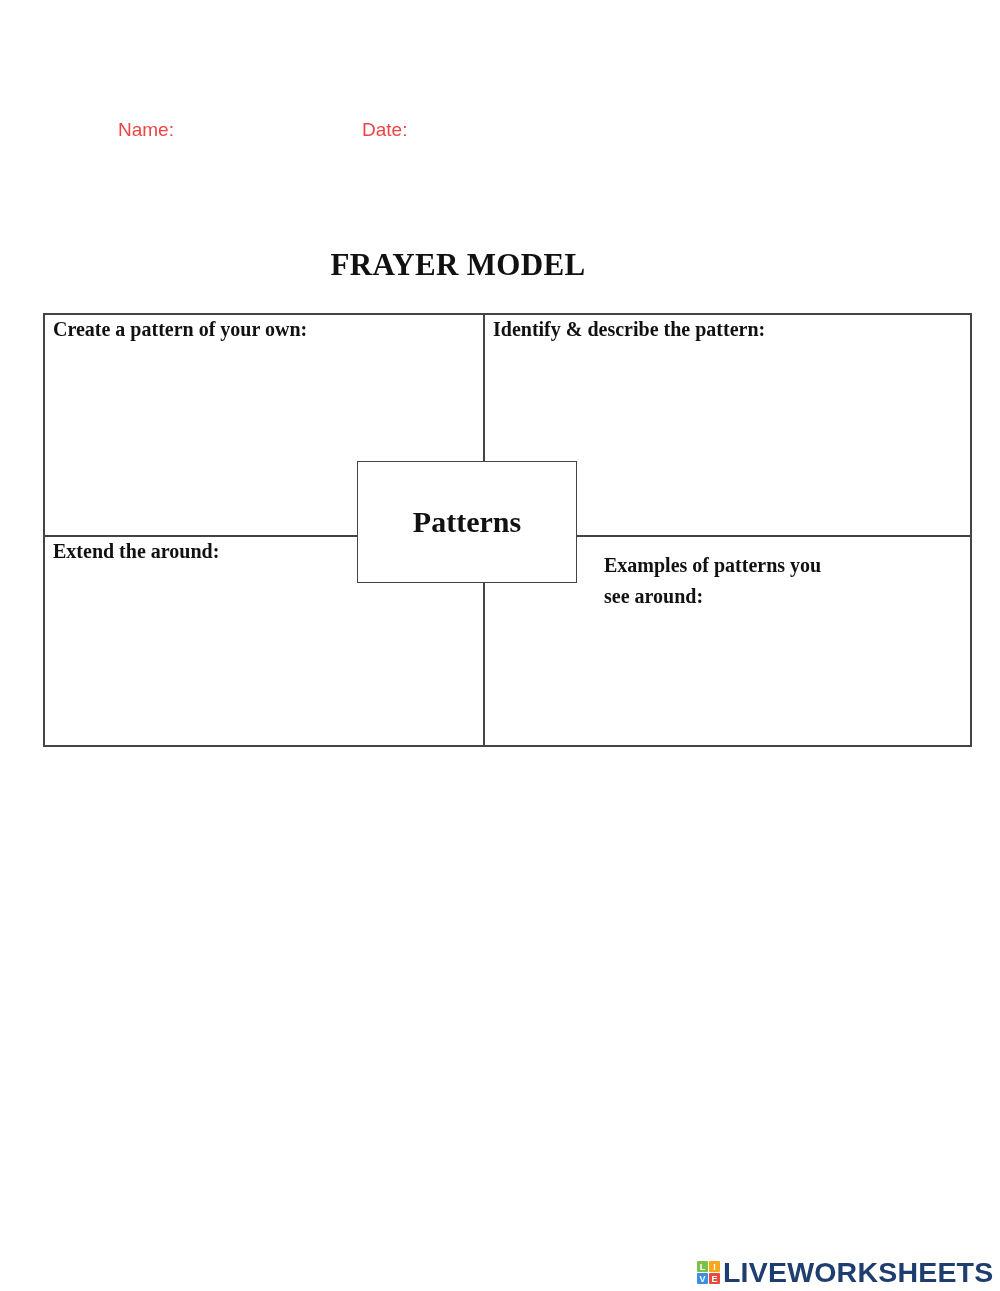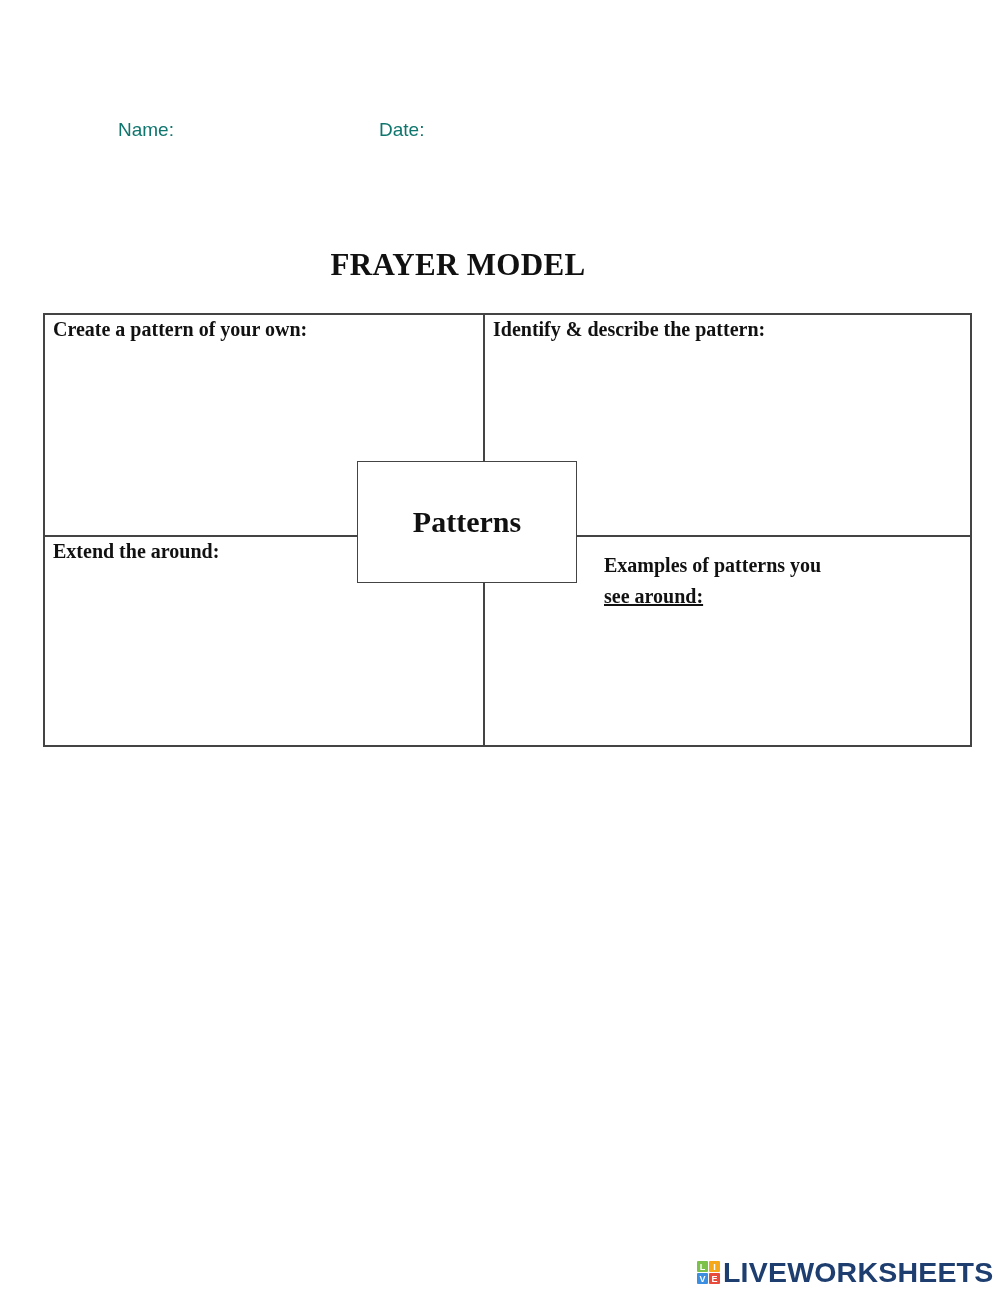--- a/index.html
+++ b/index.html
@@ -1,50 +1,50 @@
 <!DOCTYPE html>
 <html><head>
 <meta charset="utf-8">
 <style>
   html,body{margin:0;padding:0;background:#fff;}
   body{width:1000px;height:1291px;position:relative;overflow:hidden;color:#111;}
-  .hdr{position:absolute;top:119px;font-family:"Liberation Sans",sans-serif;font-size:19px;color:#0f766e;}
+  .hdr{position:absolute;top:119px;font-family:"Liberation Sans",sans-serif;font-size:19px;color:#ef4444;}
   .title{position:absolute;top:247px;left:0;width:916px;text-align:center;font-family:"Liberation Serif",serif;font-weight:bold;font-size:31px;letter-spacing:0.3px;}
   .line{position:absolute;background:#444;}
   .lbl{position:absolute;font-family:"Liberation Serif",serif;font-weight:bold;font-size:20px;line-height:31px;color:#111;}
   .center-box{position:absolute;left:357px;top:461px;width:220px;height:122px;border:1.5px solid #444;background:#fff;display:flex;align-items:center;justify-content:center;box-sizing:border-box;}
   .center-box span{font-family:"Liberation Serif",serif;font-weight:bold;font-size:30px;color:#111;}
   .brand{position:absolute;left:697px;top:1256px;display:flex;align-items:center;}
   .logo-grid{display:grid;grid-template-columns:11px 11px;grid-template-rows:11px 11px;gap:1px;margin-right:3px;}
   .logo-grid div{font-family:"Liberation Sans",sans-serif;font-weight:bold;font-size:9px;color:#fff;display:flex;align-items:center;justify-content:center;border-radius:1px;}
   .brand-text{font-family:"Liberation Sans",sans-serif;font-weight:bold;font-size:28.5px;color:#1f3e70;letter-spacing:0.2px;}
 </style>
 </head>
 <body>
 
 <div class="hdr" style="left:118px;">Name:</div>
-<div class="hdr" style="left:379px;">Date:</div>
+<div class="hdr" style="left:362px;">Date:</div>
 
 <div class="title">FRAYER MODEL</div>
 
 <div>
 
   <div class="line" style="left:43px;top:313px;width:929px;height:1.5px;"></div>
   <div class="line" style="left:43px;top:745px;width:929px;height:1.5px;"></div>
   <div class="line" style="left:43px;top:313px;width:1.5px;height:433px;"></div>
   <div class="line" style="left:970px;top:313px;width:1.5px;height:433px;"></div>
 
   <div class="line" style="left:483px;top:313px;width:1.5px;height:433px;"></div>
   <div class="line" style="left:43px;top:535px;width:929px;height:1.5px;"></div>
 
   <div class="lbl" style="left:53px;top:314px;">Create a pattern of your own:</div>
   <div class="lbl" style="left:493px;top:314px;">Identify &amp; describe the pattern:</div>
   <div class="lbl" style="left:53px;top:536px;">Extend the around:</div>
   <div class="lbl" style="left:604px;top:550px;">Examples of patterns you</div>
-  <div class="lbl" style="left:604px;top:581px;text-decoration:underline;">see around:</div>
+  <div class="lbl" style="left:604px;top:581px;">see around:</div>
 
   <div class="center-box">
     <span>Patterns</span>
   </div>
 </div>
 
 <div class="brand">
   <div class="logo-grid">
     <div style="background:#7cc24a;">L</div>
     <div style="background:#f6a81c;">I</div>

